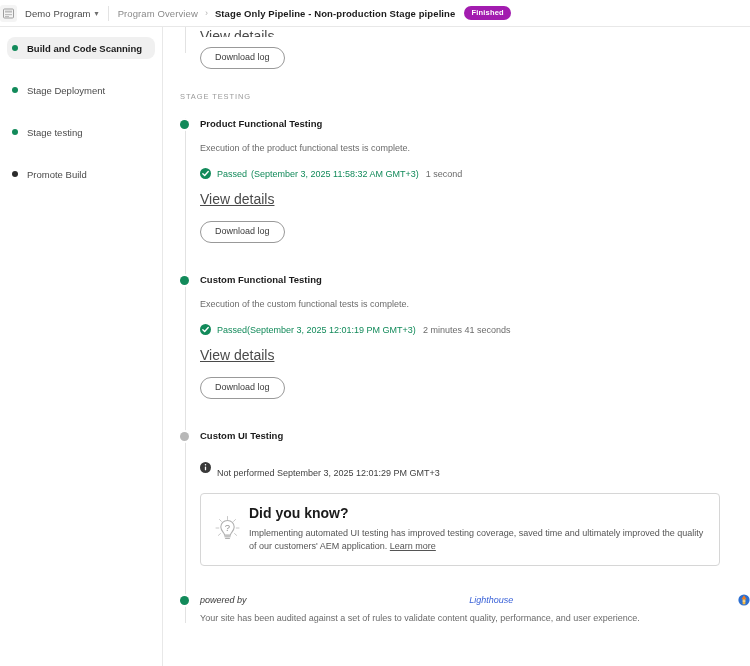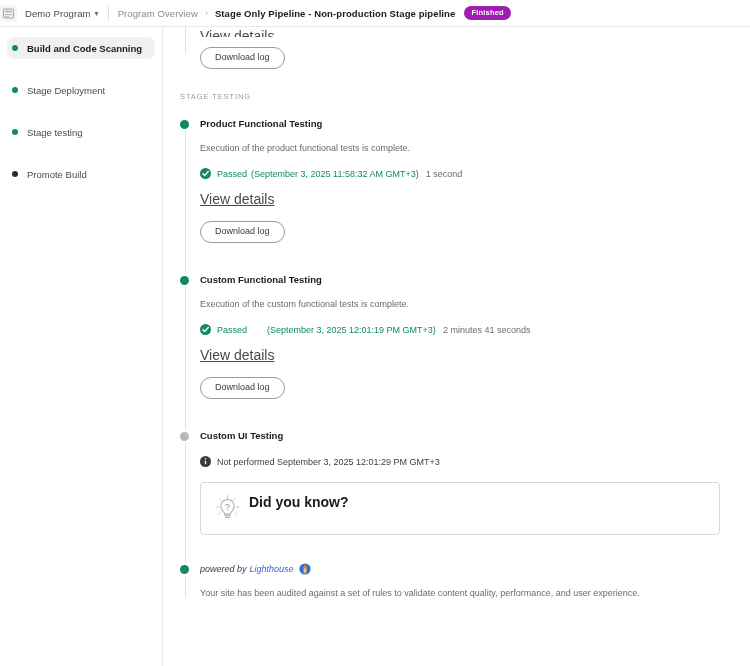--- a/index.html
+++ b/index.html
@@ -182,21 +182,21 @@
     display: flex;
     align-items: center;
     margin-top: 15px;
   }
   .status-icon { flex: 0 0 auto; margin-right: 6px; display:block; }
   .status-text {
     font-size: 9px;
     color: #128a5a;
     white-space: nowrap;
   }
-  .status-text.neutral { color: #3f3f3f; }
+  .status-text.neutral { color: #3f3f3f; margin-top: 12px; }
   .status-dur {
     font-size: 9px;
     color: #6b6b6b;
     margin-left: 7px;
     font-style: normal;
     white-space: nowrap;
   }
 
   
   .callout {
@@ -224,20 +224,21 @@
   .learn-more {
     color: #555555;
     text-decoration: underline;
     cursor: pointer;
   }
 
   .powered {
     display: flex;
     align-items: center;
     margin-top: 18px;
+    justify-content: space-between;
   }
   .powered-by {
     font-size: 9px;
     font-style: italic;
     color: #3a3a3a;
   }
   .lighthouse-link {
     font-size: 9px;
     font-style: italic;
     color: #3b63d8;
@@ -340,21 +341,21 @@
       <div class="tl-step" style="margin-top:31px;">
         <span class="tl-dot" style="background:#128a5a"></span>
         <div class="tl-title">Custom Functional Testing</div>
         <div class="tl-desc">Execution of the custom functional tests is complete.</div>
         <div class="status-row">
           <svg class="status-icon" width="11" height="11" viewBox="0 0 12 12">
             <circle cx="6" cy="6" r="6" fill="#128a5a"></circle>
             <path d="M3.1 6.2 L5.1 8.1 L9.0 3.8" fill="none" stroke="#ffffff" stroke-width="1.5" stroke-linecap="round" stroke-linejoin="round"></path>
           </svg>
           <span class="status-text">Passed</span>
-          <span class="status-text" style="margin-left:20px;">(September 3, 2025 12:01:19 PM GMT+3)</span>
+          <span class="status-text" style="margin-left:0;">(September 3, 2025 12:01:19 PM GMT+3)</span>
           <span class="status-dur">2 minutes 41 seconds</span>
         </div>
         <div style="margin-top:11px;">
           <span class="view-details">View details</span>
         </div>
         <div style="margin-top:12px;">
           <span class="btn">Download log</span>
         </div>
       </div>
 
@@ -383,34 +384,38 @@
                 <line x1="22.6" y1="20.4" x2="20.6" y2="18.6"></line>
               </g>
               <path d="M13.5 5.5 C9.6 5.5 6.8 8.4 6.8 12.1 C6.8 14.6 8.2 16.2 9.4 17.6 C10.1 18.4 10.5 19.1 10.6 20.1 L16.4 20.1 C16.5 19.1 16.9 18.4 17.6 17.6 C18.8 16.2 20.2 14.6 20.2 12.1 C20.2 8.4 17.4 5.5 13.5 5.5 Z" fill="none" stroke="#b0b0b0" stroke-width="1.1"></path>
               <line x1="10.8" y1="21.7" x2="16.2" y2="21.7" stroke="#b0b0b0" stroke-width="1.1" stroke-linecap="round"></line>
               <line x1="11.6" y1="23.4" x2="15.4" y2="23.4" stroke="#b0b0b0" stroke-width="1.1" stroke-linecap="round"></line>
               <text x="13.5" y="16.4" font-family="'Liberation Sans', sans-serif" font-size="9.5" fill="#8f8f8f" text-anchor="middle">?</text>
             </svg>
           </div>
           <div class="callout-body">
             <div class="callout-title">Did you know?</div>
+            <div class="callout-text">
+              <span>Implementing automated UI testing has improved testing coverage, saved time and ultimately improved the quality of our customers' AEM application.</span>
+              <span class="learn-more">Learn more</span>
+            </div>
           </div>
         </div>
       </div>
 
       <div class="tl-step" style="margin-top:28px;">
         <span class="tl-dot" style="background:#128a5a"></span>
         <div class="powered">
           <span class="powered-by">powered by</span>
           <span class="lighthouse-link">Lighthouse</span>
           <svg class="lh-icon" width="12" height="12" viewBox="0 0 12 12">
             <circle cx="6" cy="6" r="5.6" fill="#2c6fd1"></circle>
             <path d="M6 1.2 L8.6 5.2 L3.4 5.2 Z" fill="#f07c22"></path>
             <rect x="4.6" y="5.2" width="2.8" height="5.1" fill="#f5b942"></rect>
             <rect x="4.6" y="6.6" width="2.8" height="0.9" fill="#ffffff" opacity="0.75"></rect>
           </svg>
         </div>
-        <div class="tl-desc" style="margin-top:13px;">Your site has been audited against a set of rules to validate content quality, performance, and user experience.</div>
+        <div class="tl-desc" style="margin-top:7px;">Your site has been audited against a set of rules to validate content quality, performance, and user experience.</div>
       </div>
     </div>
 
   </div>
 </div>
 
 </body></html>

